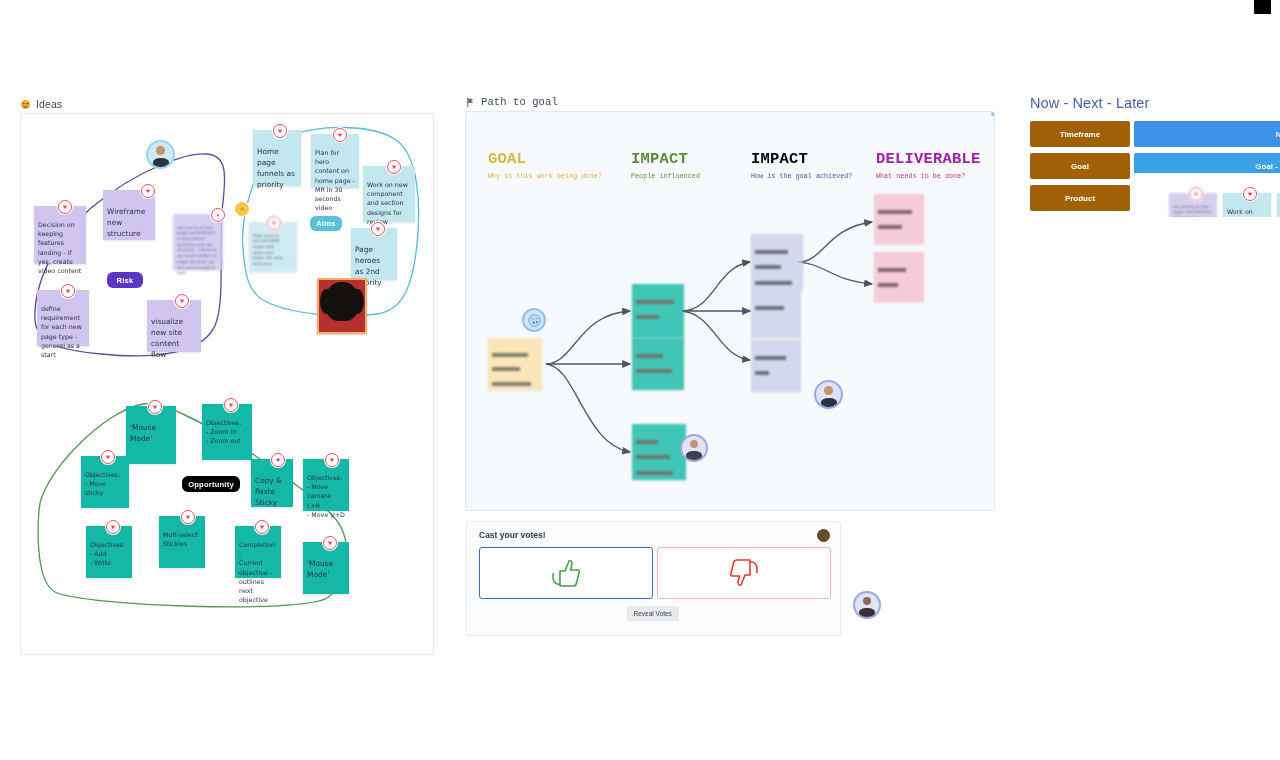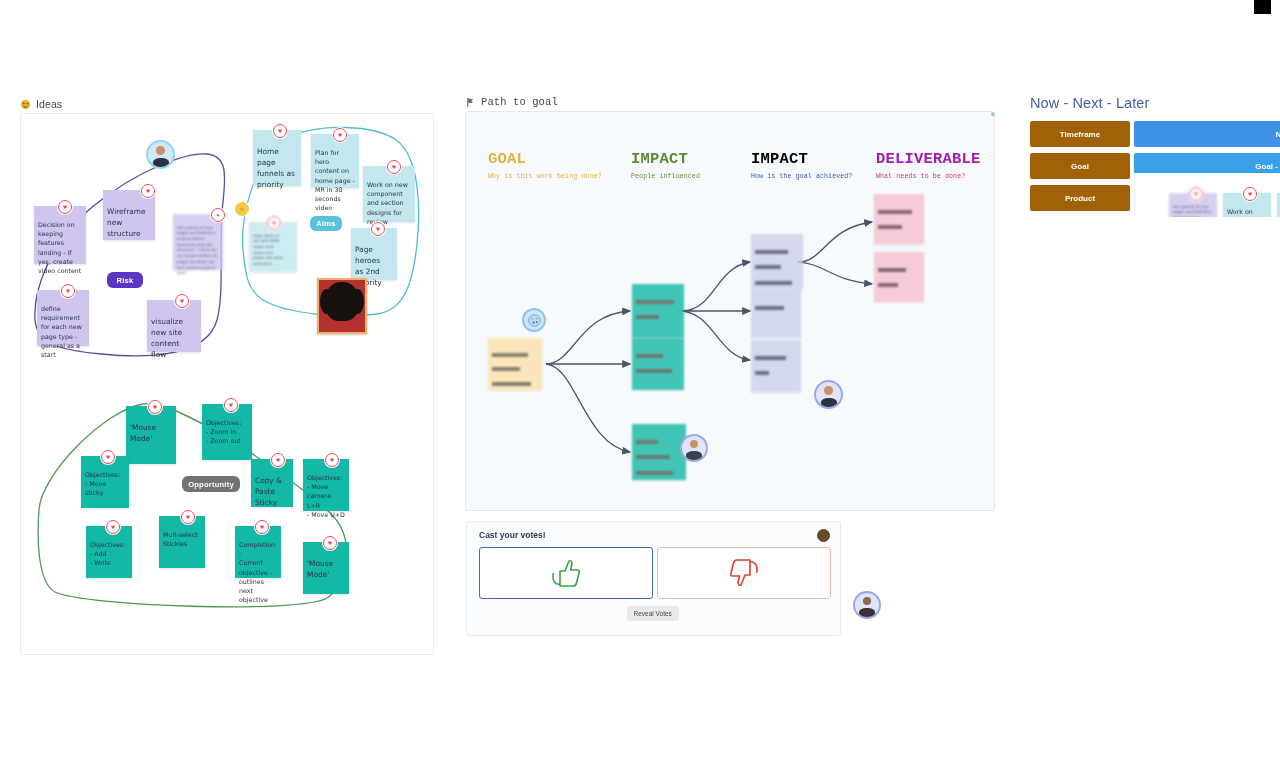--- a/index.html
+++ b/index.html
@@ -95,21 +95,21 @@
   }
 
   
   .chip{
     position:absolute;color:#fff;font-size:7.6px;font-weight:700;
     display:flex;align-items:center;justify-content:center;border-radius:6px;
     letter-spacing:.2px;
   }
   .chip.risk{background:#5b35c4;}
   .chip.aims{background:#59c2d8;}
-  .chip.opp{background:#737373;}
+  .chip.opp{background:#000000;}
 
   
   .avatar{
     position:absolute;border-radius:50%;overflow:hidden;
     display:flex;align-items:flex-end;justify-content:center;
   }
   .av-ring-blue{border:2.5px solid #8ed7ef;background:#cfeaf5;}
   .av-ring-purple{border:2.5px solid #9aa8e8;background:#dfe4f8;}
   .av-head{width:34%;height:34%;border-radius:50%;background:#3b3a42;margin-bottom:-2%;}
   .av-body{position:absolute;bottom:0;width:64%;height:36%;border-radius:46% 46% 0 0;background:#2f2e36;}

